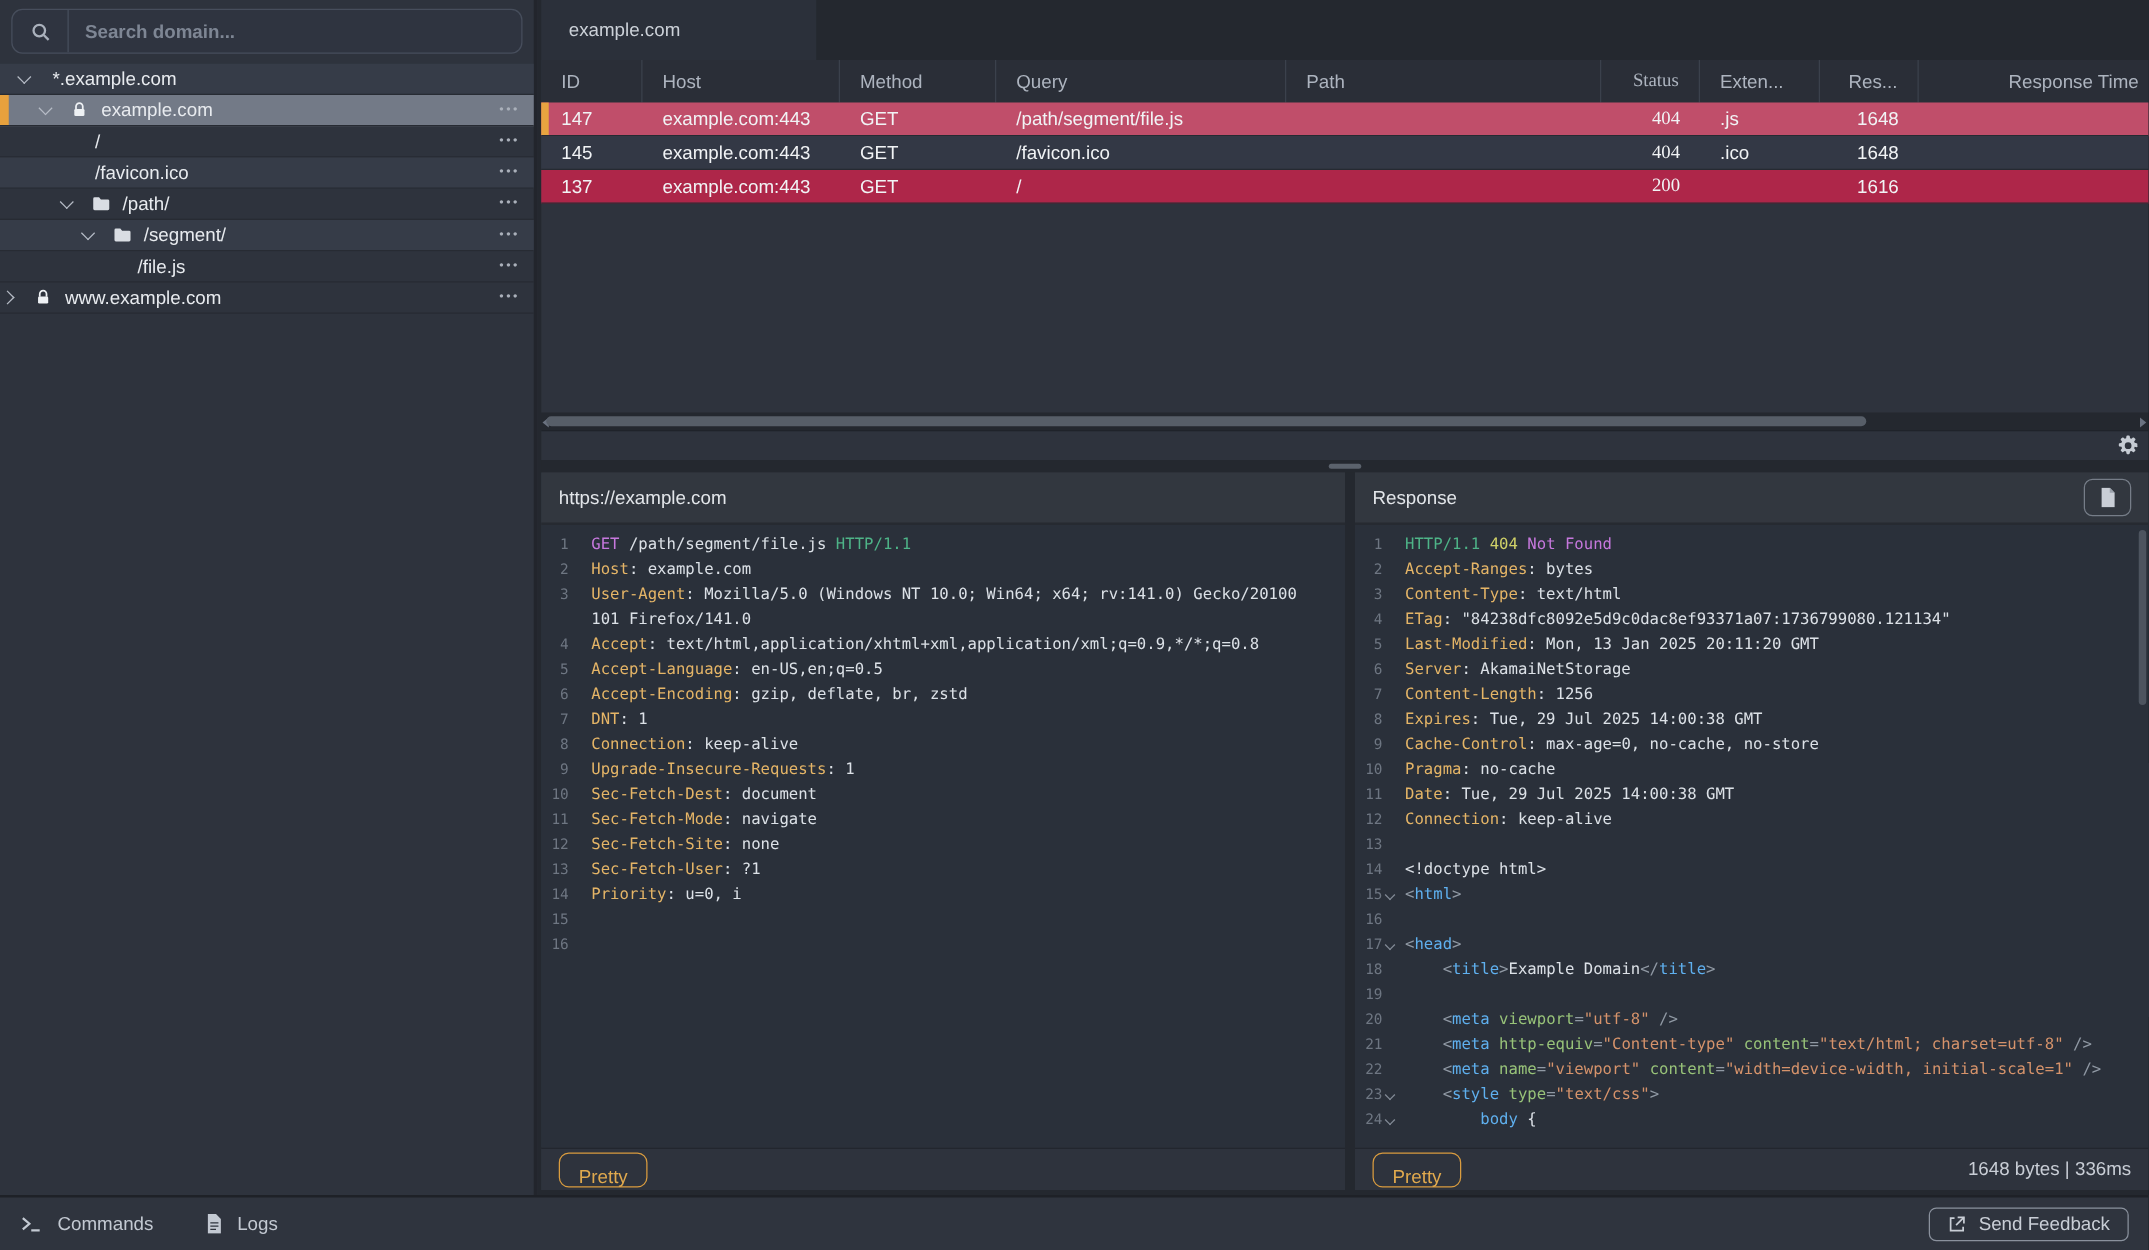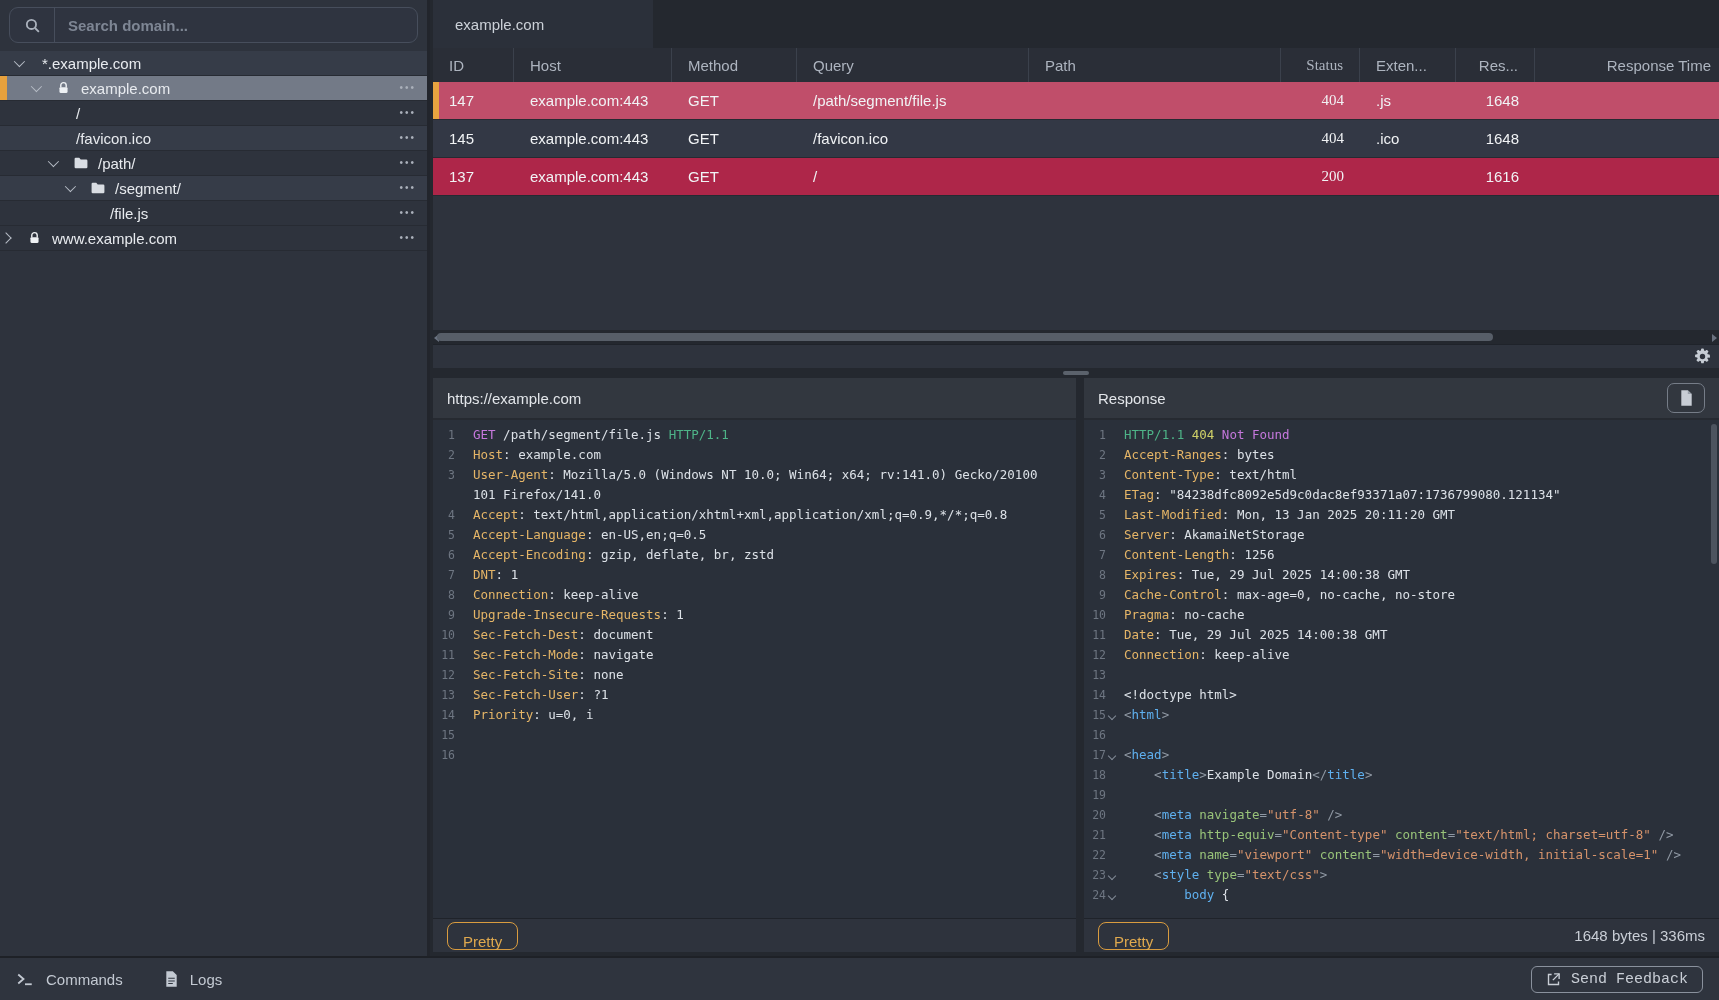--- a/index.html
+++ b/index.html
@@ -41,21 +41,21 @@
   .tab { width:220px; background:#2b303a; display:flex; align-items:center;
     padding-left:22px; font-size:15px; color:#ccd1d8; }
   .thead { display:flex; height:34px; background:#2a2e37; color:#adb4bf;
     font-size:15px; align-items:stretch; }
   .th { display:flex; align-items:center; padding:0 16px; border-right:1px solid #3b414c;
     white-space:nowrap; overflow:hidden; }
   .c0{width:81px;} .c1{width:158px;} .c2{width:125px;} .c3{width:252px;}
   .c4{width:232px;} .c5{width:79px; justify-content:flex-end; text-align:left;font-family:Liberation Serif, serif;}
   .c6{width:96px;} .c7{width:79px; justify-content:flex-end; text-align:right;}
   .c8{flex:1; justify-content:flex-end; text-align:right; padding-right:8px; border-right:none;}
-  .rrow { position:relative; display:flex; height:38px; align-items:stretch;
+  .rrow { position:relative; display:flex; height:27px; align-items:stretch;
     font-size:15px; color:#f1f3f5; border-bottom:1px solid #262a32; }
   .rrow .td { display:flex; align-items:center; padding:0 16px; white-space:nowrap;
     overflow:hidden; border-right:none; }
   .rrow.v-default { background:#333845; }
   .rrow.v-selected { background:#c04e6a; }
   .rrow.v-selected::before { content:""; position:absolute; left:0; top:0; bottom:0;
     width:6px; background:#e8a440; }
   .rrow.v-danger { background:#ae2649; }
   .hscroll { position:absolute; top:330px; left:433px; right:0; height:14px; }
   .hthumb { position:absolute; top:3px; left:4px; width:1056px; height:8px;
@@ -101,21 +101,21 @@
   .meta { margin-left:auto; color:#c9ced6; font-size:15px; }
   
   .footer { position:absolute; left:0; bottom:0; width:100%; height:44px;
     background:#2f343e; border-top:2px solid #1e2127; display:flex;
     align-items:center; padding:0 16px; }
   .foot-item { display:flex; align-items:center; gap:12px; color:#c3c9d2;
     font-size:15px; margin-right:42px; cursor:pointer; }
   .feedback-btn { margin-left:auto; display:flex; align-items:center; gap:10px;
     height:27px; padding:0 14px; border:1px solid #8a919d; border-radius:6px;
     color:#c9ced6; font-size:15px; background:transparent; cursor:pointer;
-    font-family:Liberation Mono, monospace; }
+    font-family:Liberation Sans, sans-serif; }
 </style>
 </head>
 <body>
 
 <div class="app">
 
   <div class="sidebar">
     <div class="search-wrap">
       <div class="search-box">
         <div class="search-icon-area">
@@ -346,21 +346,21 @@
         <div class="cl"><span class="ln">10</span><span class="fold"></span><span class="cd"><span class="tk-k">Pragma</span><span class="tk-t">: no-cache</span></span></div>
         <div class="cl"><span class="ln">11</span><span class="fold"></span><span class="cd"><span class="tk-k">Date</span><span class="tk-t">: Tue, 29 Jul 2025 14:00:38 GMT</span></span></div>
         <div class="cl"><span class="ln">12</span><span class="fold"></span><span class="cd"><span class="tk-k">Connection</span><span class="tk-t">: keep-alive</span></span></div>
         <div class="cl"><span class="ln">13</span><span class="fold"></span><span class="cd"></span></div>
         <div class="cl"><span class="ln">14</span><span class="fold"></span><span class="cd"><span class="tk-t">&lt;!doctype html&gt;</span></span></div>
         <div class="cl"><span class="ln">15</span><span class="fold on"></span><span class="cd"><span class="tk-p">&lt;</span><span class="tk-tag">html</span><span class="tk-p">&gt;</span></span></div>
         <div class="cl"><span class="ln">16</span><span class="fold"></span><span class="cd"></span></div>
         <div class="cl"><span class="ln">17</span><span class="fold on"></span><span class="cd"><span class="tk-p">&lt;</span><span class="tk-tag">head</span><span class="tk-p">&gt;</span></span></div>
         <div class="cl"><span class="ln">18</span><span class="fold"></span><span class="cd"><span class="tk-t">    </span><span class="tk-p">&lt;</span><span class="tk-tag">title</span><span class="tk-p">&gt;</span><span class="tk-t">Example Domain</span><span class="tk-p">&lt;/</span><span class="tk-tag">title</span><span class="tk-p">&gt;</span></span></div>
         <div class="cl"><span class="ln">19</span><span class="fold"></span><span class="cd"></span></div>
-        <div class="cl"><span class="ln">20</span><span class="fold"></span><span class="cd"><span class="tk-t">    </span><span class="tk-p">&lt;</span><span class="tk-tag">meta</span><span class="tk-t"> </span><span class="tk-at">navigate</span><span class="tk-p">=</span><span class="tk-st">"utf-8"</span><span class="tk-t"> </span><span class="tk-p">/&gt;</span></span></div>
+        <div class="cl"><span class="ln">20</span><span class="fold"></span><span class="cd"><span class="tk-t">    </span><span class="tk-p">&lt;</span><span class="tk-tag">meta</span><span class="tk-t"> </span><span class="tk-at">viewport</span><span class="tk-p">=</span><span class="tk-st">"utf-8"</span><span class="tk-t"> </span><span class="tk-p">/&gt;</span></span></div>
         <div class="cl"><span class="ln">21</span><span class="fold"></span><span class="cd"><span class="tk-t">    </span><span class="tk-p">&lt;</span><span class="tk-tag">meta</span><span class="tk-t"> </span><span class="tk-at">http-equiv</span><span class="tk-p">=</span><span class="tk-st">"Content-type"</span><span class="tk-t"> </span><span class="tk-at">content</span><span class="tk-p">=</span><span class="tk-st">"text/html; charset=utf-8"</span><span class="tk-t"> </span><span class="tk-p">/&gt;</span></span></div>
         <div class="cl"><span class="ln">22</span><span class="fold"></span><span class="cd"><span class="tk-t">    </span><span class="tk-p">&lt;</span><span class="tk-tag">meta</span><span class="tk-t"> </span><span class="tk-at">name</span><span class="tk-p">=</span><span class="tk-st">"viewport"</span><span class="tk-t"> </span><span class="tk-at">content</span><span class="tk-p">=</span><span class="tk-st">"width=device-width, initial-scale=1"</span><span class="tk-t"> </span><span class="tk-p">/&gt;</span></span></div>
         <div class="cl"><span class="ln">23</span><span class="fold on"></span><span class="cd"><span class="tk-t">    </span><span class="tk-p">&lt;</span><span class="tk-tag">style</span><span class="tk-t"> </span><span class="tk-at">type</span><span class="tk-p">=</span><span class="tk-st">"text/css"</span><span class="tk-p">&gt;</span></span></div>
         <div class="cl"><span class="ln">24</span><span class="fold on"></span><span class="cd"><span class="tk-t">        </span><span class="tk-tag">body</span><span class="tk-t"> {</span></span></div>
       </div>
     <div class="pfoot">
       <button class="pretty-btn">
         <svg width="13" height="16" viewBox="0 0 20 24">
             <path fill="#e0a94e" d="M2 0h10l6 6v18H2z"></path>
             <path d="M12 0v6h6" fill="#c58a35"></path>

